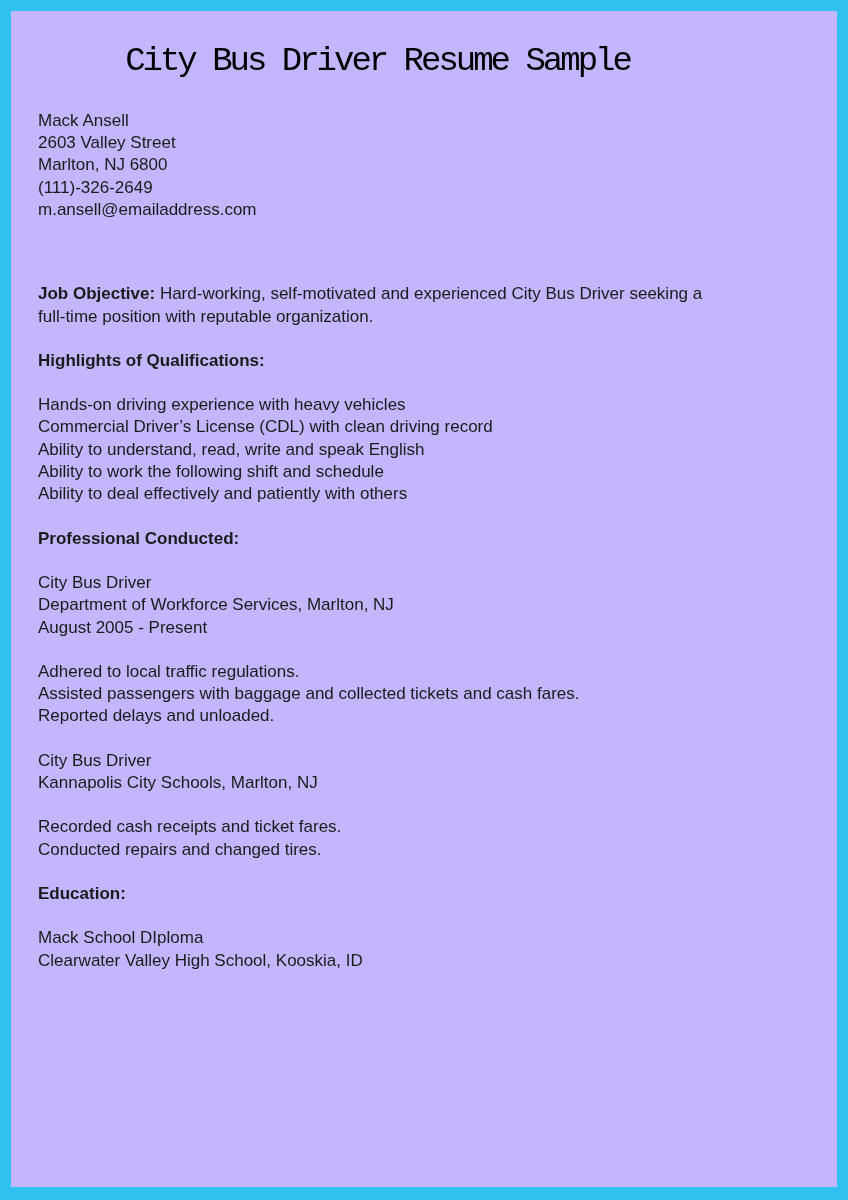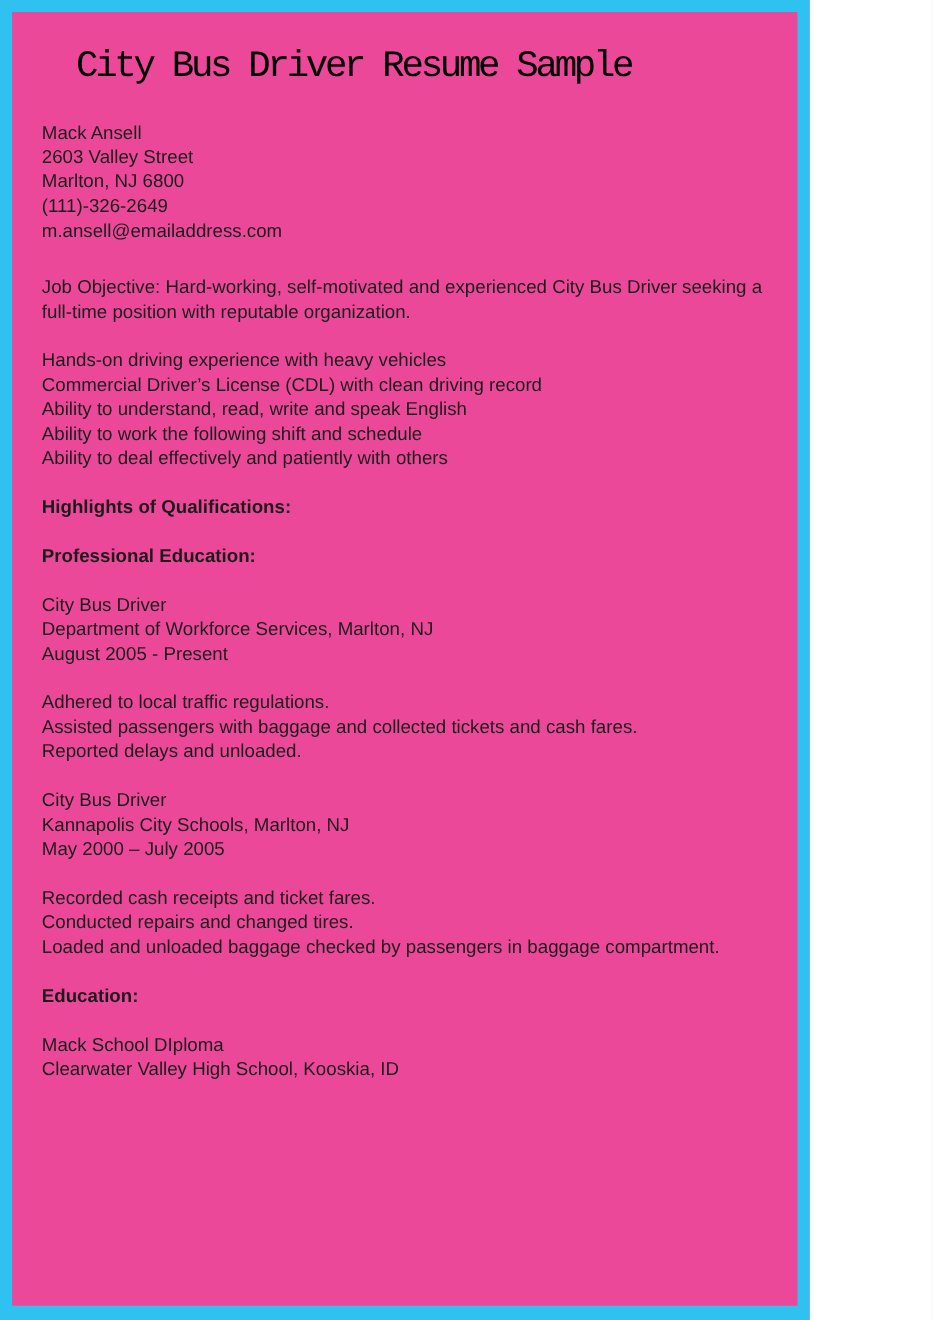--- a/index.html
+++ b/index.html
@@ -1,23 +1,23 @@
 <!DOCTYPE html>
 <html><head>
 <meta charset="utf-8">
 <style>
   html, body { margin: 0; padding: 0; background: #ffffff; }
   .page {
     position: relative;
-    width: 736px;
+    width: 848px;
     height: 1200px;
     box-sizing: border-box;
     border: 11px solid #2fc2f0;
     border-bottom-width: 13px;
-    background: #ec4899;
+    background: #c4b5fd;
     overflow: hidden;
   }
   .content {
     padding: 30px 30px 0 27px;
     font-family: "Liberation Sans", sans-serif;
     font-size: 17px;
     line-height: 22.3px;
     color: #1b1b1b;
   }
   .doc-title {
@@ -27,23 +27,23 @@
     line-height: 1.2;
     letter-spacing: -3px;
     color: #000000;
     text-align: center;
     position: relative;
     left: -45px;
     margin: 0 0 28px 0;
     white-space: nowrap;
   }
   .block { margin: 0 0 22px 0; }
-  .block.gap-2 { margin-bottom: 29px; }
+  .block.gap-2 { margin-bottom: 62px; }
   .line { display: block; }
-  .bold { font-weight: normal; }
+  .bold { font-weight: bold; }
   .heading { font-weight: bold; }
 </style>
 </head>
 <body>
 
 <div class="page">
   <div class="content">
 
     <h1 class="doc-title">City Bus Driver Resume Sample</h1>
 
@@ -54,57 +54,55 @@
       <span class="line">(111)-326-2649</span>
       <span class="line">m.ansell@emailaddress.com</span>
     </div>
 
     <div class="block">
       <span class="line"><span class="bold">Job Objective:</span> <span>Hard-working, self-motivated and experienced City Bus Driver seeking a</span></span>
       <span class="line">full-time position with reputable organization.</span>
     </div>
 
     <div class="block">
+      <span class="line heading">Highlights of Qualifications:</span>
+    </div>
+
+    <div class="block">
       <span class="line">Hands-on driving experience with heavy vehicles</span>
       <span class="line">Commercial Driver’s License (CDL) with clean driving record</span>
       <span class="line">Ability to understand, read, write and speak English</span>
       <span class="line">Ability to work the following shift and schedule</span>
       <span class="line">Ability to deal effectively and patiently with others</span>
     </div>
 
     <div class="block">
-      <span class="line heading">Highlights of Qualifications:</span>
-    </div>
-
-    <div class="block">
-      <span class="line heading">Professional Education:</span>
+      <span class="line heading">Professional Conducted:</span>
     </div>
 
     <div class="block">
       <span class="line">City Bus Driver</span>
       <span class="line">Department of Workforce Services, Marlton, NJ</span>
       <span class="line">August 2005 - Present</span>
     </div>
 
     <div class="block">
       <span class="line">Adhered to local traffic regulations.</span>
       <span class="line">Assisted passengers with baggage and collected tickets and cash fares.</span>
       <span class="line">Reported delays and unloaded.</span>
     </div>
 
     <div class="block">
       <span class="line">City Bus Driver</span>
       <span class="line">Kannapolis City Schools, Marlton, NJ</span>
-      <span class="line">May 2000 – July 2005</span>
     </div>
 
     <div class="block">
       <span class="line">Recorded cash receipts and ticket fares.</span>
       <span class="line">Conducted repairs and changed tires.</span>
-      <span class="line">Loaded and unloaded baggage checked by passengers in baggage compartment.</span>
     </div>
 
     <div class="block">
       <span class="line heading">Education:</span>
     </div>
 
     <div class="block">
       <span class="line">Mack School DIploma</span>
       <span class="line">Clearwater Valley High School, Kooskia, ID</span>
     </div>

